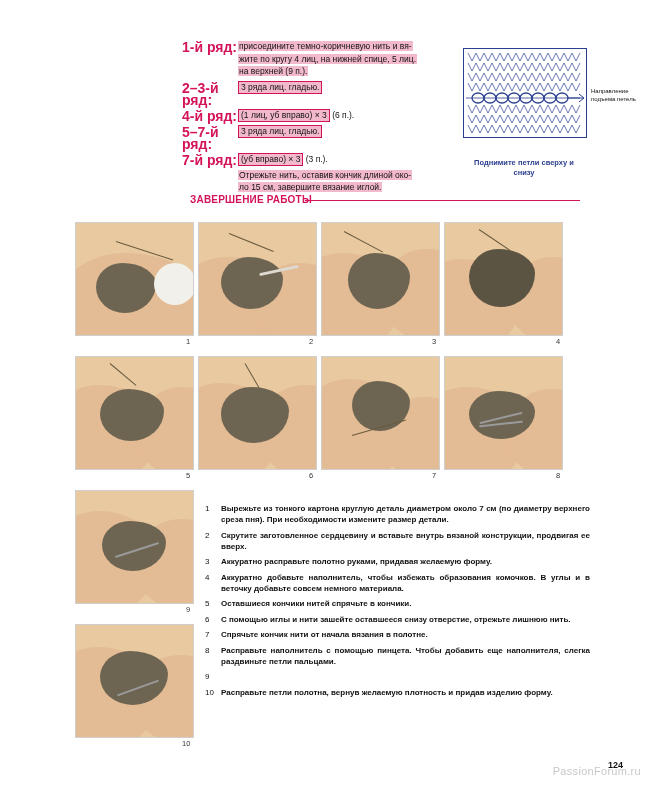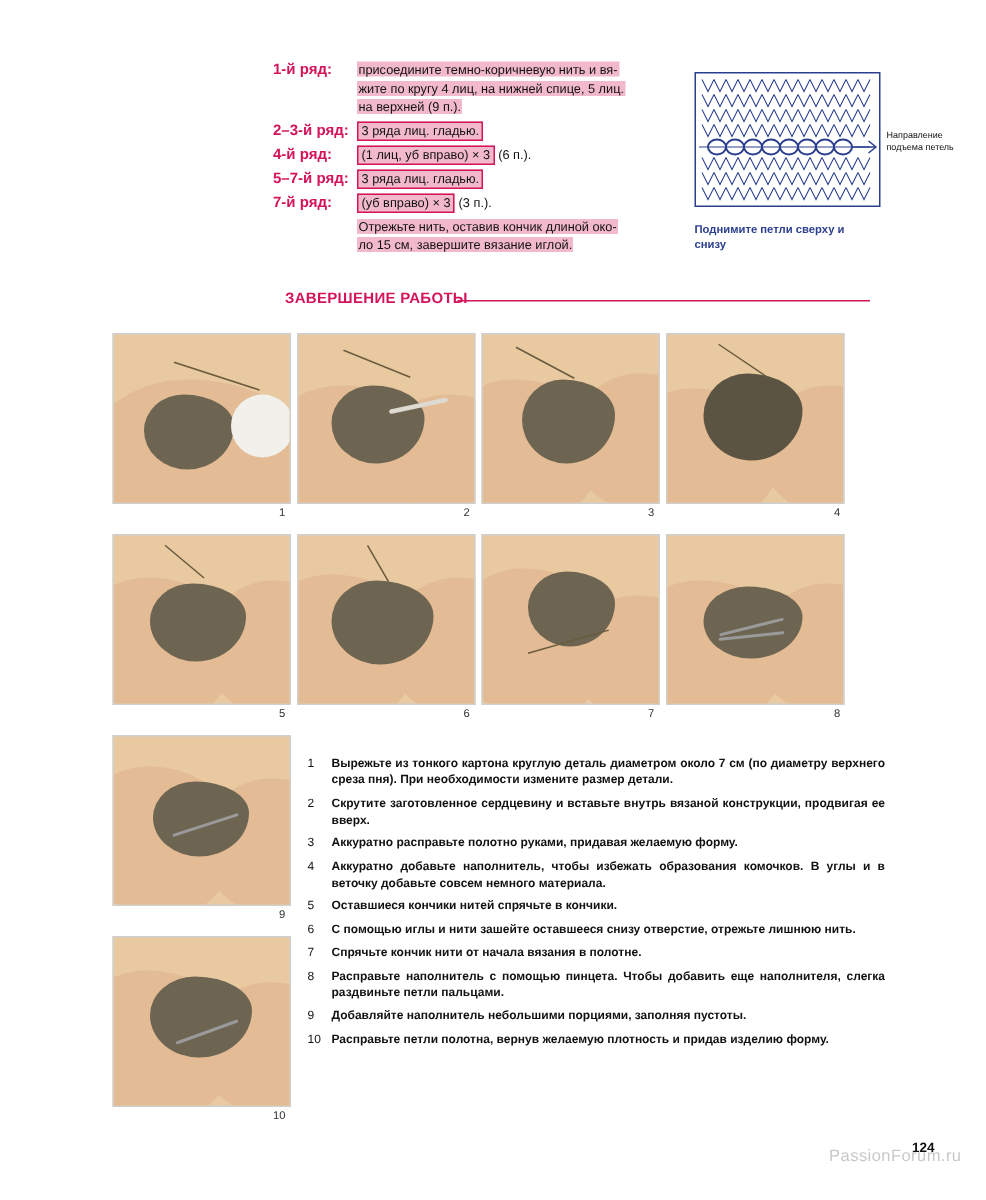--- a/index.html
+++ b/index.html
@@ -10,37 +10,37 @@
     color:#1b1b1b;
     position:relative;
     overflow:hidden;
   }
   .page{position:absolute;inset:0;}
 
   
   .rows-block{position:absolute;left:182px;top:40px;width:250px;}
   .row{display:flex;align-items:flex-start;margin-bottom:3px;}
   .row-label{
-    color:#d4145a;font-weight:bold;font-size:10px;
+    color:#d4145a;font-weight:bold;font-size:14px;
     width:56px;flex:0 0 56px;line-height:12px;padding-top:1px;
   }
   .row-text{font-size:8.5px;line-height:12.5px;color:#111;}
   .hl{background:#f2b9cc;padding:0 1px;}
   .hl-box{
     background:#f2b9cc;border:1px solid #d4145a;padding:0 2px;display:inline-block;
     line-height:11px;
   }
   .tail{font-size:8.5px;}
 
   
   .chart-wrap{position:absolute;left:463px;top:48px;width:122px;}
   .chart-box{border:1px solid #2b3f8f;background:#fff;width:122px;height:88px;position:relative;overflow:hidden;}
   .chart-caption{
-    color:#2b3f8f;font-size:7.5px;font-weight:bold;text-align:left;
-    margin-top:10px;line-height:10px;
+    color:#2b3f8f;font-size:7.5px;font-weight:bold;text-align:center;
+    margin-top:20px;line-height:10px;
   }
   .chart-legend{
     position:absolute;left:128px;top:40px;width:62px;
     color:#111;font-size:6px;line-height:7.5px;
   }
 
   
   .section-title{
     position:absolute;left:190px;top:194px;
     color:#d4145a;font-weight:bold;font-size:10px;letter-spacing:.2px;
@@ -281,21 +281,20 @@
     <div class="step">
       <div class="step-n">7</div>
       <div class="step-t">Спрячьте кончик нити от начала вязания в полотне.</div>
     </div>
     <div class="step">
       <div class="step-n">8</div>
       <div class="step-t">Расправьте наполнитель с помощью пинцета. Чтобы добавить еще наполнителя, слегка раздвиньте петли пальцами.</div>
     </div>
     <div class="step">
       <div class="step-n">9</div>
-      <div class="step-t">Добавляйте наполнитель небольшими порциями, заполняя пустоты.</div>
     </div>
     <div class="step">
       <div class="step-n">10</div>
       <div class="step-t">Расправьте петли полотна, вернув желаемую плотность и придав изделию форму.</div>
     </div>
   </div>
 
   <div class="page-num">124</div>
   <div class="watermark">PassionForum.ru</div>
 

